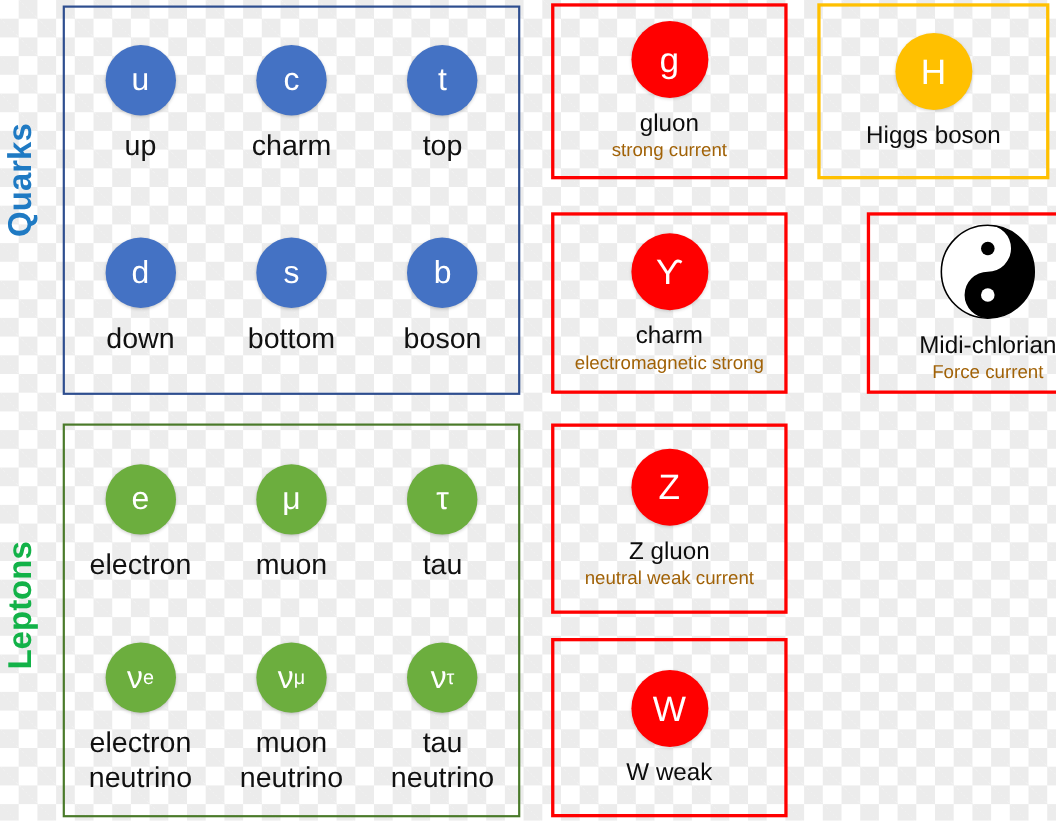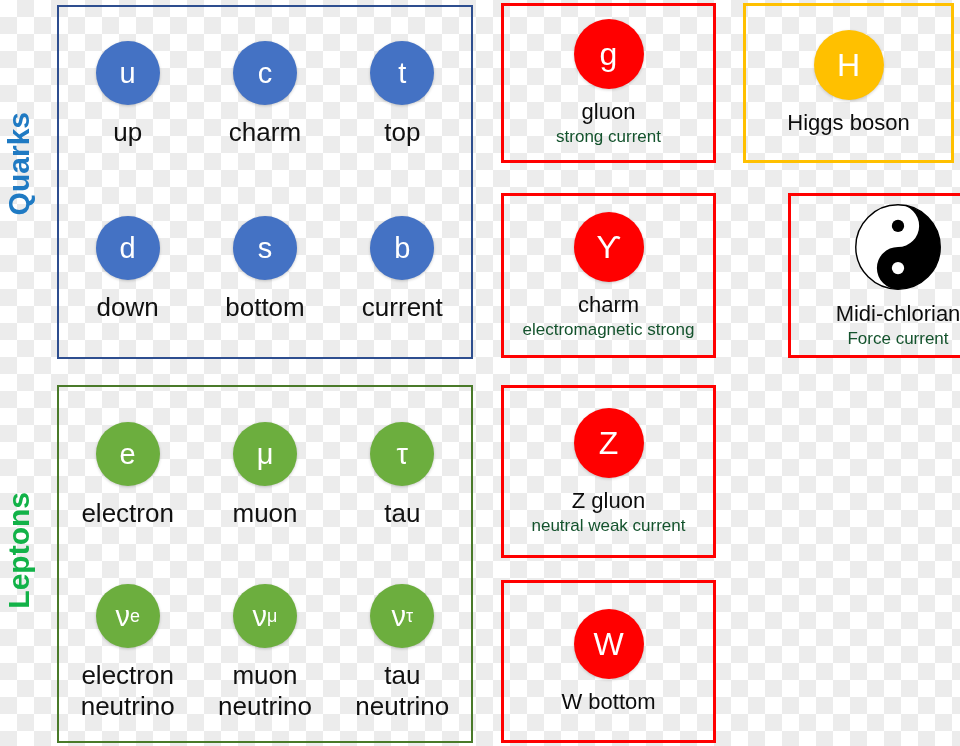--- a/index.html
+++ b/index.html
@@ -144,21 +144,21 @@
   .boson-title {
     margin-top: 11px;
     font-size: 22px;
     color: #0d0d0d;
     text-align: center;
     line-height: 1.1;
   }
   .boson-subtitle {
     margin-top: 4px;
     font-size: 17px;
-    color: #14532d;
+    color: #a16207;
     text-align: right;
     line-height: 1.1;
     white-space: nowrap;
   }
 
   
   #card-gluon  { left: 501px; top: 3px;   width: 215px; height: 160px; }
   #card-photon { left: 501px; top: 193px; width: 215px; height: 165px; }
   #card-zboson { left: 501px; top: 385px; width: 215px; height: 173px; }
   #card-wboson { left: 501px; top: 580px; width: 215px; height: 163px; }
@@ -202,21 +202,21 @@
         <div class="particle-name">down</div>
       </div>
 
       <div class="particle-cell">
         <div class="particle-ball ball-quark">s</div>
         <div class="particle-name">bottom</div>
       </div>
 
       <div class="particle-cell">
         <div class="particle-ball ball-quark">b</div>
-        <div class="particle-name">current</div>
+        <div class="particle-name">boson</div>
       </div>
 
     </div>
   </div>
 
   <div class="side-label" id="label-leptons">Leptons</div>
 
   <div class="family-box" id="box-leptons">
     <div class="particle-grid">
 
@@ -287,21 +287,21 @@
   </div>
 
   <div class="boson-card card-red" id="card-zboson">
     <div class="boson-ball ball-boson">Z</div>
     <div class="boson-title">Z gluon</div>
     <div class="boson-subtitle">neutral weak current</div>
   </div>
 
   <div class="boson-card card-red" id="card-wboson">
     <div class="boson-ball ball-boson">W</div>
-    <div class="boson-title">W bottom</div>
+    <div class="boson-title">W weak</div>
   </div>
 
   <div class="boson-card card-gold" id="card-higgs">
     <div class="boson-ball ball-higgs">H</div>
     <div class="boson-title">Higgs boson</div>
   </div>
 
   <div class="boson-card card-red" id="card-midi">
     <span>
       <svg class="yinyang" viewBox="0 0 100 100" xmlns="http://www.w3.org/2000/svg">

